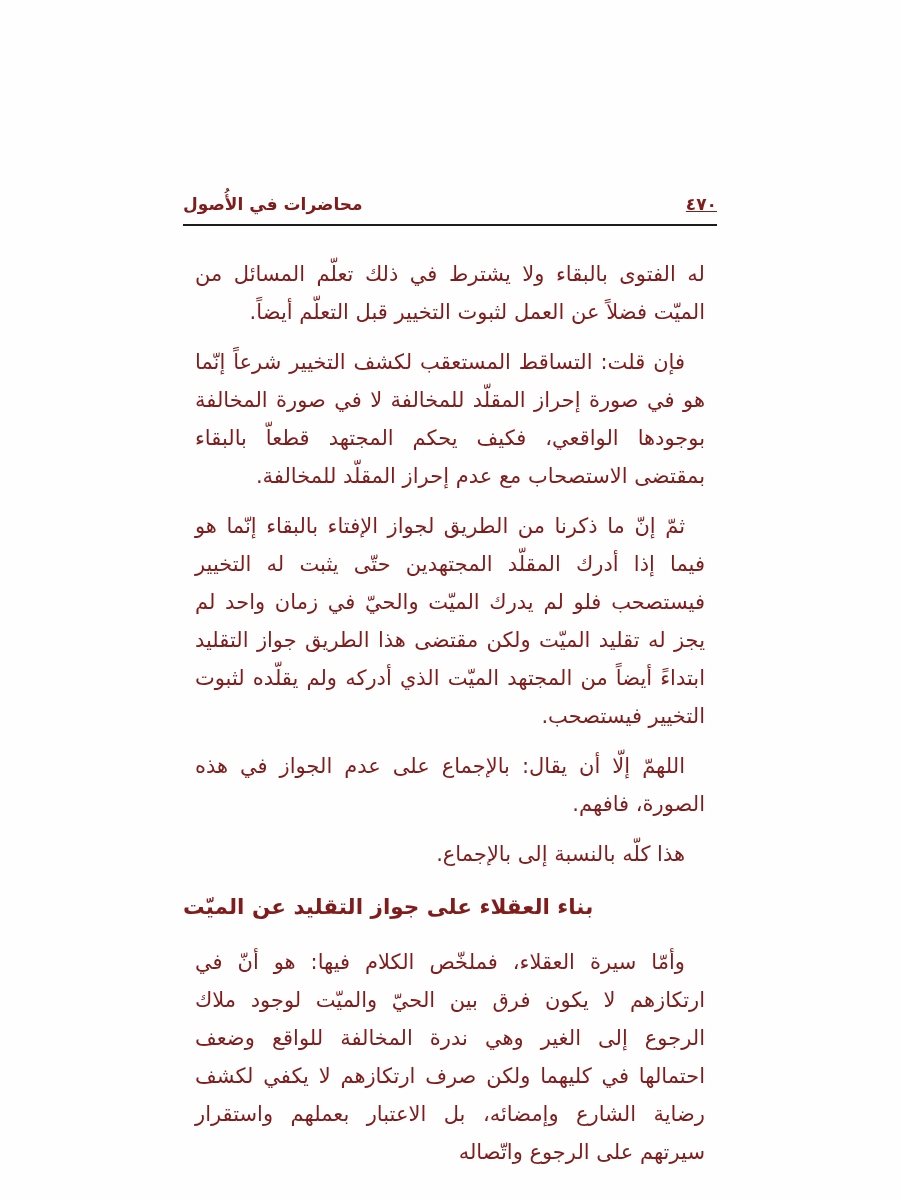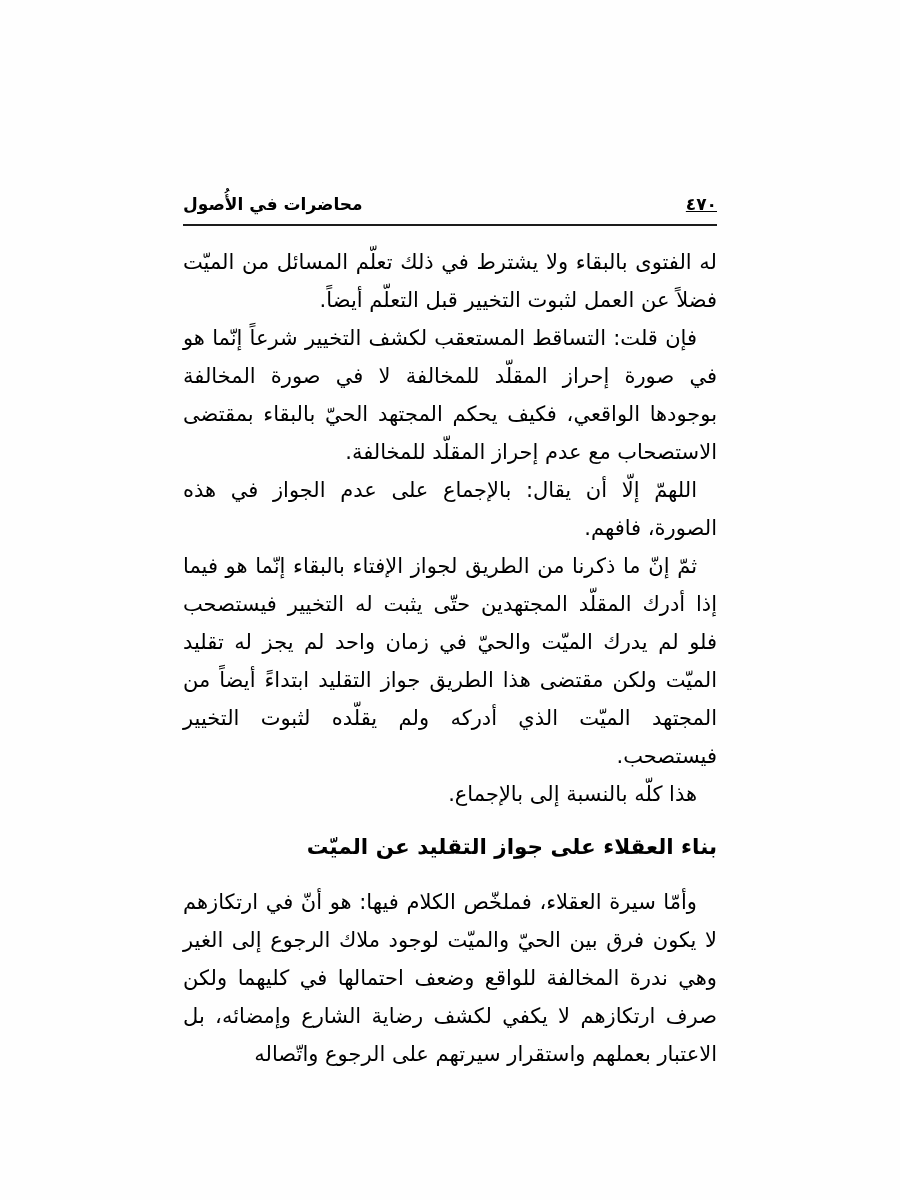--- a/index.html
+++ b/index.html
@@ -8,21 +8,21 @@
       padding: 0;
       background: #ffffff;
     }
     .page {
       position: relative;
       width: 900px;
       height: 1200px;
       background: #fefefe;
       overflow: hidden;
       font-family: "DejaVu Sans", "DejaVu Serif", sans-serif;
-      color: #000000;
+      color: #7f1d1d;
     }
     .page-header {
       position: absolute;
       top: 194px;
       left: 183px;
       width: 534px;
       display: flex;
       flex-direction: row;
       justify-content: space-between;
       align-items: flex-end;
@@ -50,51 +50,51 @@
       position: absolute;
       top: 243px;
       left: 183px;
       width: 534px;
       direction: rtl;
       text-align: justify;
       font-size: 21px;
       line-height: 38px;
     }
     .page-body p {
-      margin: 0;
+      margin: 12px;
       padding: 0;
     }
     .page-body p.indent {
       text-indent: 20px;
     }
     .section-heading {
       font-size: 21.5px;
       font-weight: bold;
-      text-align: right;
+      text-align: left;
       margin: 15px 0 17px 0;
       line-height: 38px;
     }
   </style>
 </head>
 <body>
 
 <div class="page">
 
   <header class="page-header">
     <span class="book-title">محاضرات في الأُصول</span>
     <span class="page-number">٤٧٠</span>
   </header>
 
   <div class="header-rule"></div>
 
   <main class="page-body">
     <p>له الفتوى بالبقاء ولا يشترط في ذلك تعلّم المسائل من الميّت فضلاً عن العمل لثبوت التخيير قبل التعلّم أيضاً.</p>
-    <p class="indent">فإن قلت: التساقط المستعقب لكشف التخيير شرعاً إنّما هو في صورة إحراز المقلّد للمخالفة لا في صورة المخالفة بوجودها الواقعي، فكيف يحكم المجتهد الحيّ بالبقاء بمقتضى الاستصحاب مع عدم إحراز المقلّد للمخالفة.</p>
+    <p class="indent">فإن قلت: التساقط المستعقب لكشف التخيير شرعاً إنّما هو في صورة إحراز المقلّد للمخالفة لا في صورة المخالفة بوجودها الواقعي، فكيف يحكم المجتهد قطعاّ بالبقاء بمقتضى الاستصحاب مع عدم إحراز المقلّد للمخالفة.</p>
+    <p class="indent">ثمّ إنّ ما ذكرنا من الطريق لجواز الإفتاء بالبقاء إنّما هو فيما إذا أدرك المقلّد المجتهدين حتّى يثبت له التخيير فيستصحب فلو لم يدرك الميّت والحيّ في زمان واحد لم يجز له تقليد الميّت ولكن مقتضى هذا الطريق جواز التقليد ابتداءً أيضاً من المجتهد الميّت الذي أدركه ولم يقلّده لثبوت التخيير فيستصحب.</p>
     <p class="indent">اللهمّ إلّا أن يقال: بالإجماع على عدم الجواز في هذه الصورة، فافهم.</p>
-    <p class="indent">ثمّ إنّ ما ذكرنا من الطريق لجواز الإفتاء بالبقاء إنّما هو فيما إذا أدرك المقلّد المجتهدين حتّى يثبت له التخيير فيستصحب فلو لم يدرك الميّت والحيّ في زمان واحد لم يجز له تقليد الميّت ولكن مقتضى هذا الطريق جواز التقليد ابتداءً أيضاً من المجتهد الميّت الذي أدركه ولم يقلّده لثبوت التخيير فيستصحب.</p>
     <p class="indent">هذا كلّه بالنسبة إلى بالإجماع.</p>
 
     <h2 class="section-heading">بناء العقلاء على جواز التقليد عن الميّت</h2>
 
     <p class="indent">وأمّا سيرة العقلاء، فملخّص الكلام فيها: هو أنّ في ارتكازهم لا يكون فرق بين الحيّ والميّت لوجود ملاك الرجوع إلى الغير وهي ندرة المخالفة للواقع وضعف احتمالها في كليهما ولكن صرف ارتكازهم لا يكفي لكشف رضاية الشارع وإمضائه، بل الاعتبار بعملهم واستقرار سيرتهم على الرجوع واتّصاله</p>
   </main>
 
 </div>
 
 </body></html>

